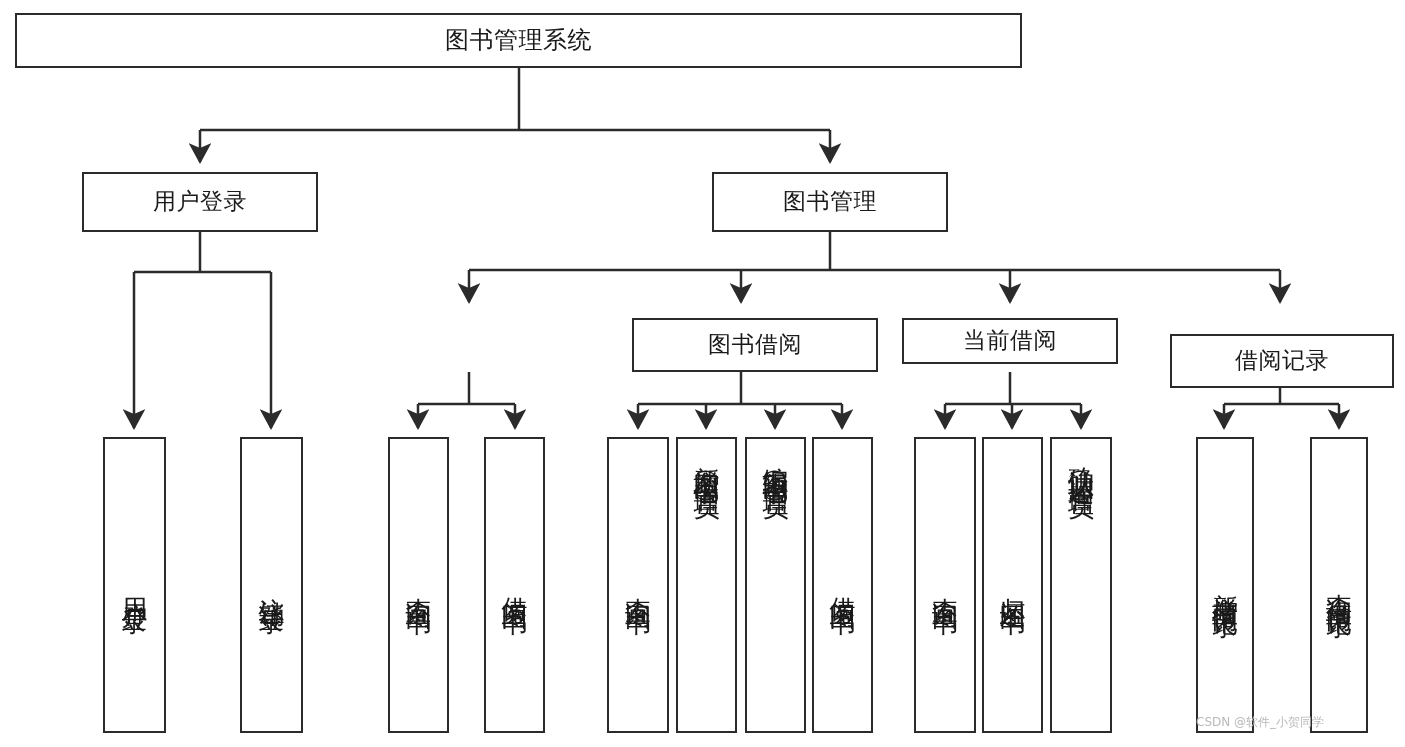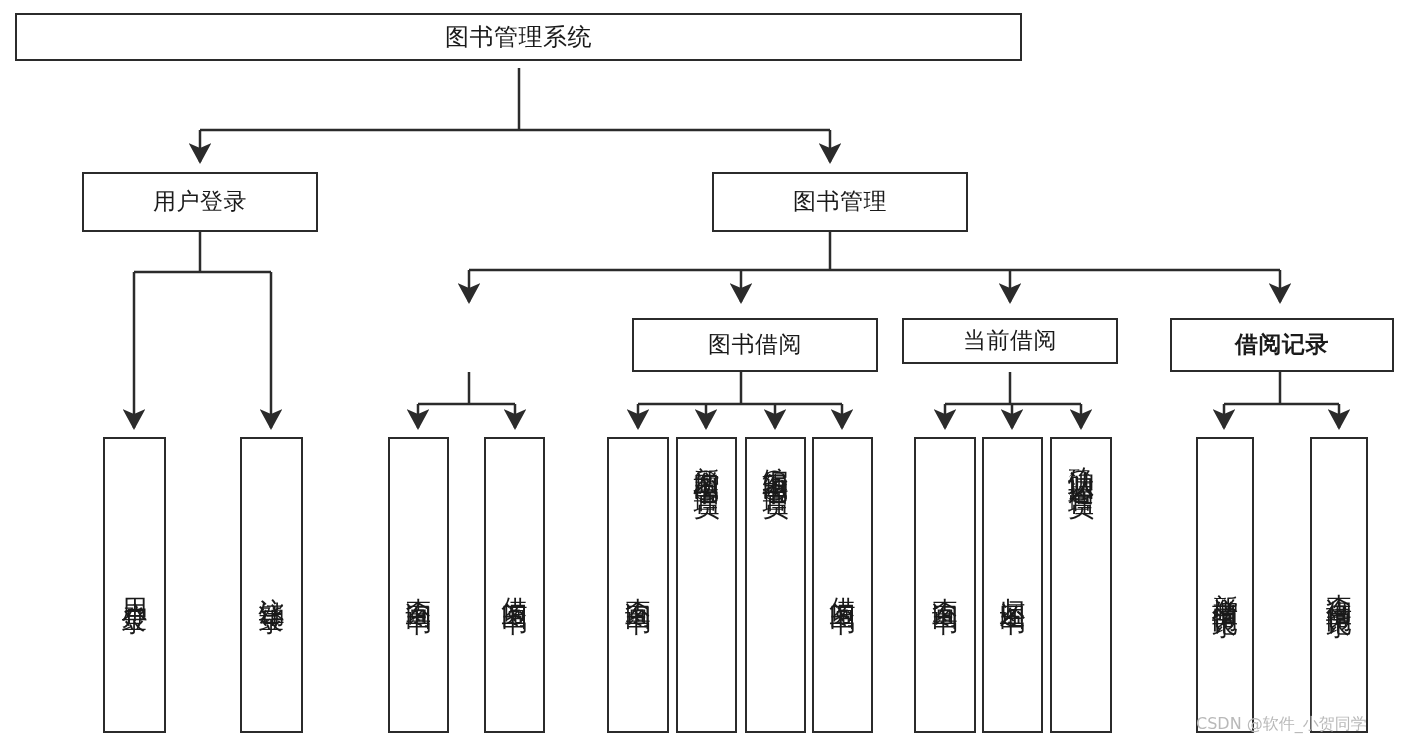--- a/index.html
+++ b/index.html
@@ -65,21 +65,21 @@
     -webkit-text-orientation: upright;
   }
   .node.vert.mid {
     align-items: center;
     padding-top: 0;
   }
   .watermark {
     position: absolute;
     left: 1196px;
     top: 714px;
-    font-size: 16px;
+    font-size: 12px;
     color: #b9b9b9;
     white-space: nowrap;
     z-index: 5;
     font-family: "DejaVu Sans", "Liberation Sans", sans-serif;
   }
 </style>
 </head>
 <body>
 
 <div id="canvas">
@@ -127,42 +127,42 @@
       <path d="M 1012 404 L 1012 428" marker-end="url(#arrow)"></path>
       <path d="M 1081 404 L 1081 428" marker-end="url(#arrow)"></path>
 
       <path d="M 1280 372 L 1280 404"></path>
       <path d="M 1224 404 L 1339 404"></path>
       <path d="M 1224 404 L 1224 428" marker-end="url(#arrow)"></path>
       <path d="M 1339 404 L 1339 428" marker-end="url(#arrow)"></path>
     </g>
   </svg>
 
-  <div class="node horiz root" style="left:15px; top:13px; width:1007px; height:48px;align-items:center;">
+  <div class="node horiz root" style="left:15px; top:13px; width:1007px; height:55px;align-items:center;">
     <span class="label">图书管理系统</span>
   </div>
 
   <div class="node horiz" style="left:82px; top:172px; width:236px; height:60px;">
     <span class="label">用户登录</span>
   </div>
 
-  <div class="node horiz" style="left:712px; top:172px; width:256px; height:60px;">
+  <div class="node horiz" style="left:712px; top:172px; width:236px; height:60px;">
     <span class="label">图书管理</span>
   </div>
 
 
   <div class="node horiz" style="left:632px; top:318px; width:246px; height:54px;">
     <span class="label">图书借阅</span>
   </div>
 
   <div class="node horiz" style="left:902px; top:318px; width:216px; height:46px;">
     <span class="label">当前借阅</span>
   </div>
 
-  <div class="node horiz" style="left:1170px; top:318px; width:224px; height:54px;font-weight:bold;">
+  <div class="node horiz" style="left:1170px; top:334px; width:224px; height:54px;">
     <span class="label">借阅记录</span>
   </div>
 
   <div class="node vert mid" style="left:103px; top:437px; width:63px; height:296px;">
     <span class="label">用户登录</span>
   </div>
 
   <div class="node vert mid" style="left:240px; top:437px; width:63px; height:296px;">
     <span class="label">注销登录</span>
   </div>

